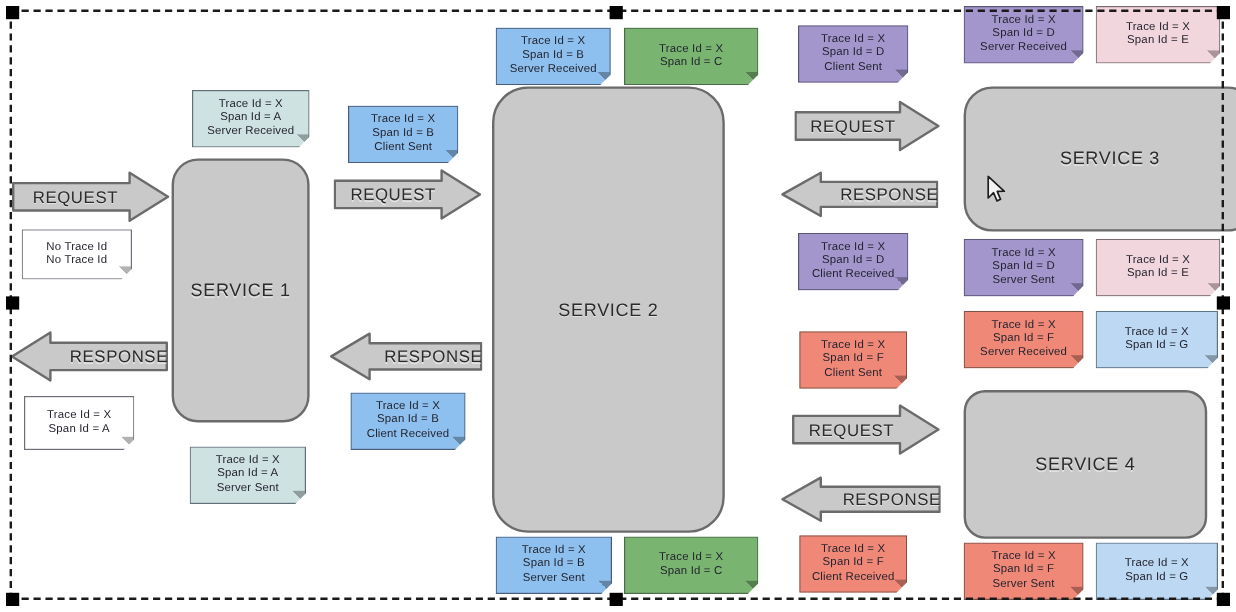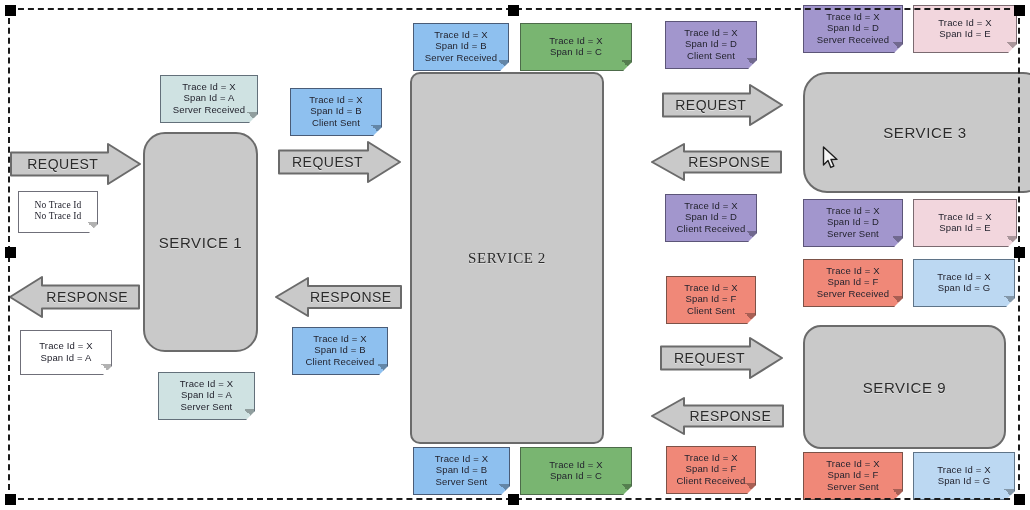--- a/index.html
+++ b/index.html
@@ -101,21 +101,21 @@
     text-shadow: 0 1px 0 rgba(255,255,255,0.5);
   }
   .arrow svg { position: absolute; inset: 0; width: 100%; height: 100%; }
   .arrow .lbl {
     position: relative;
     z-index: 2;
     width: 100%;
     text-align: center;
   }
   .arrow.right .lbl { padding-right: 20%; }
-  .arrow.left  .lbl { padding-left: 20%; }
+  .arrow.left  .lbl { padding-left: 20%; text-align: right; }
 
   
   .cursor {
     position: absolute;
     width: 17px;
     height: 24px;
     pointer-events: none;
   }
 </style>
 </head>
@@ -170,32 +170,32 @@
         <svg viewBox="0 0 134 40" preserveAspectRatio="none">
           <polygon points="133.0,9.6 34.0,9.6 34.0,2.0 2.0,20.0 34.0,38.0 34.0,30.4 133.0,30.4" fill="#c9c9c9" stroke="#6b6b6b" stroke-width="2" stroke-linejoin="round"></polygon>
         </svg>
         <span class="lbl">RESPONSE</span>
       </div>
     </div>
   <div id="layer-services">
       <div class="service" style="left: 143px; top: 132px; width: 115px; height: 220px; border-radius: 22px; justify-content: center;">
         <span>SERVICE 1</span>
       </div>
-      <div class="service" style="left: 410px; top: 72px; width: 194px; height: 372px; border-radius: 10px; font-family: Liberation Serif, serif;">
+      <div class="service" style="left: 410px; top: 72px; width: 194px; height: 372px; border-radius: 30px;">
         <span>SERVICE 2</span>
       </div>
       <div class="service" style="left: 803px; top: 72px; width: 244px; height: 121px; border-radius: 24px;">
         <span>SERVICE 3</span>
       </div>
       <div class="service" style="left: 803px; top: 325px; width: 203px; height: 124px; border-radius: 18px;">
-        <span>SERVICE 9</span>
+        <span>SERVICE 4</span>
       </div>
     </div>
   <div id="layer-notes">
-      <div class="note c-white" style="left: 18px; top: 191px; width: 80px; height: 42px; font-family: Liberation Serif, serif;">
+      <div class="note c-white" style="left: 18px; top: 191px; width: 92px; height: 42px;">
         <span class="note-line">No Trace Id</span>
         <span class="note-line">No Trace Id</span>
         <span class="fold"></span>
       </div>
       <div class="note c-white" style="left: 20px; top: 330px; width: 92px; height: 45px;">
         <span class="note-line">Trace Id = X</span>
         <span class="note-line">Span Id = A</span>
         <span class="fold"></span>
       </div>
       <div class="note c-teal" style="left: 160px; top: 75px; width: 98px; height: 48px;">

